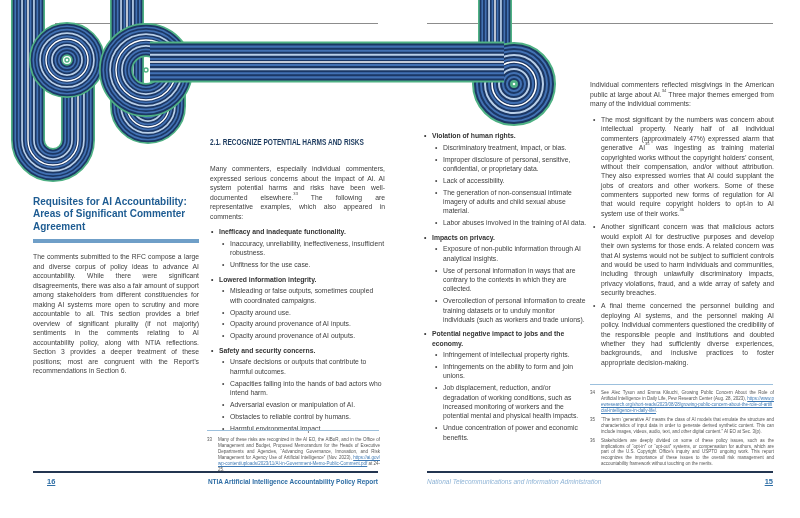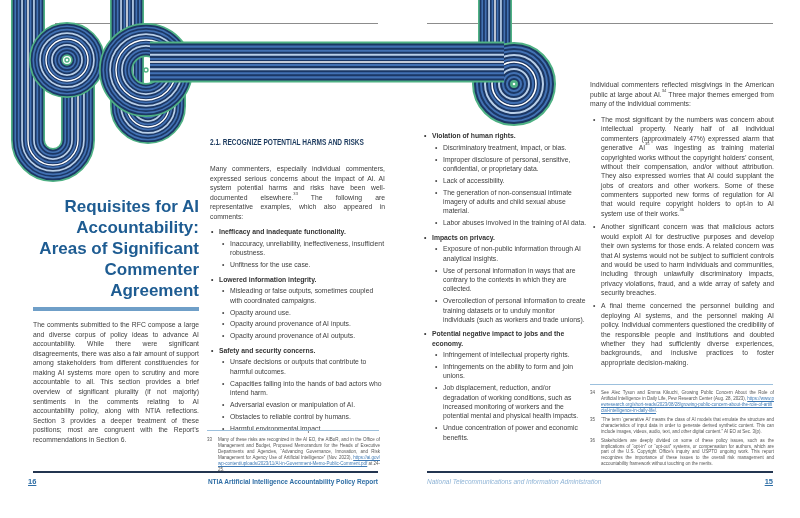--- a/index.html
+++ b/index.html
@@ -13,21 +13,21 @@
   .rule-top { position:absolute; top:23px; height:1px; background:#8c8c8c; }
   #rule-top-left  { left:55px;  width:323px; }
   #rule-top-right { left:427px; width:346px; }
 
   
   svg.art { position:absolute; left:0; top:0; pointer-events:none; }
   .dot { fill:#ffffff; stroke:#4fb184; stroke-width:1.4px; }
 
   
   .sidebar { position:absolute; left:33px; top:196px; width:166px; }
-  .side-title { font-size:17px; line-height:1.24; font-weight:bold; color:#1e5c92;text-align:right; }
+  .side-title { font-size:10px; line-height:1.24; font-weight:bold; color:#1e5c92; }
   .title-rule { margin-top:6px; height:4px; width:166px; background:#6f9fc8; }
   .side-body { margin-top:9px; font-size:6.8px; line-height:1.4; text-align:justify; color:#3e3e3e; }
 
   
   .colmid { position:absolute; left:210px; top:131px; width:175px; }
   .col1   { position:absolute; left:423px; top:131px; width:164px; }
   .col2   { position:absolute; left:590px; top:80px;  width:184px; }
 
   .h21wrap { margin-bottom:22px; height:11px; }
   .h21 { display:inline-block; white-space:nowrap; transform:scaleX(.8); transform-origin:0 50%;
@@ -59,21 +59,21 @@
   .fn-num { min-width:8px; }
   .fn-text { flex:1; text-align:justify; }
   .fn-link { color:#3c78b4; text-decoration:underline; word-break:break-all; }
 
   
   .footer-rule { position:absolute; top:471px; height:2px; background:#233550; }
   #footer-rule-left  { left:33px;  width:345px; }
   #footer-rule-right { left:427px; width:346px; }
   .pagenum { position:absolute; top:477px; font-size:7.5px; font-weight:bold;
              color:#2f6ea5; text-decoration:underline; }
-  #pn-16 { left:28px;text-decoration:underline; }
+  #pn-16 { left:47px;text-decoration:underline; }
   #pn-17 { left:427px; width:346px; text-align:right; }
   #footer-report-title { position:absolute; left:168px; top:478px; width:210px; text-align:right;
              font-size:6.5px; font-weight:bold; color:#2f6ea5; white-space:nowrap; }
   #footer-agency { position:absolute; left:427px; top:478px; font-size:6.5px;
              font-style:italic; color:#8fb4d6; white-space:nowrap; }
 </style>
 </head>
 <body>
 
 <div class="spread">

